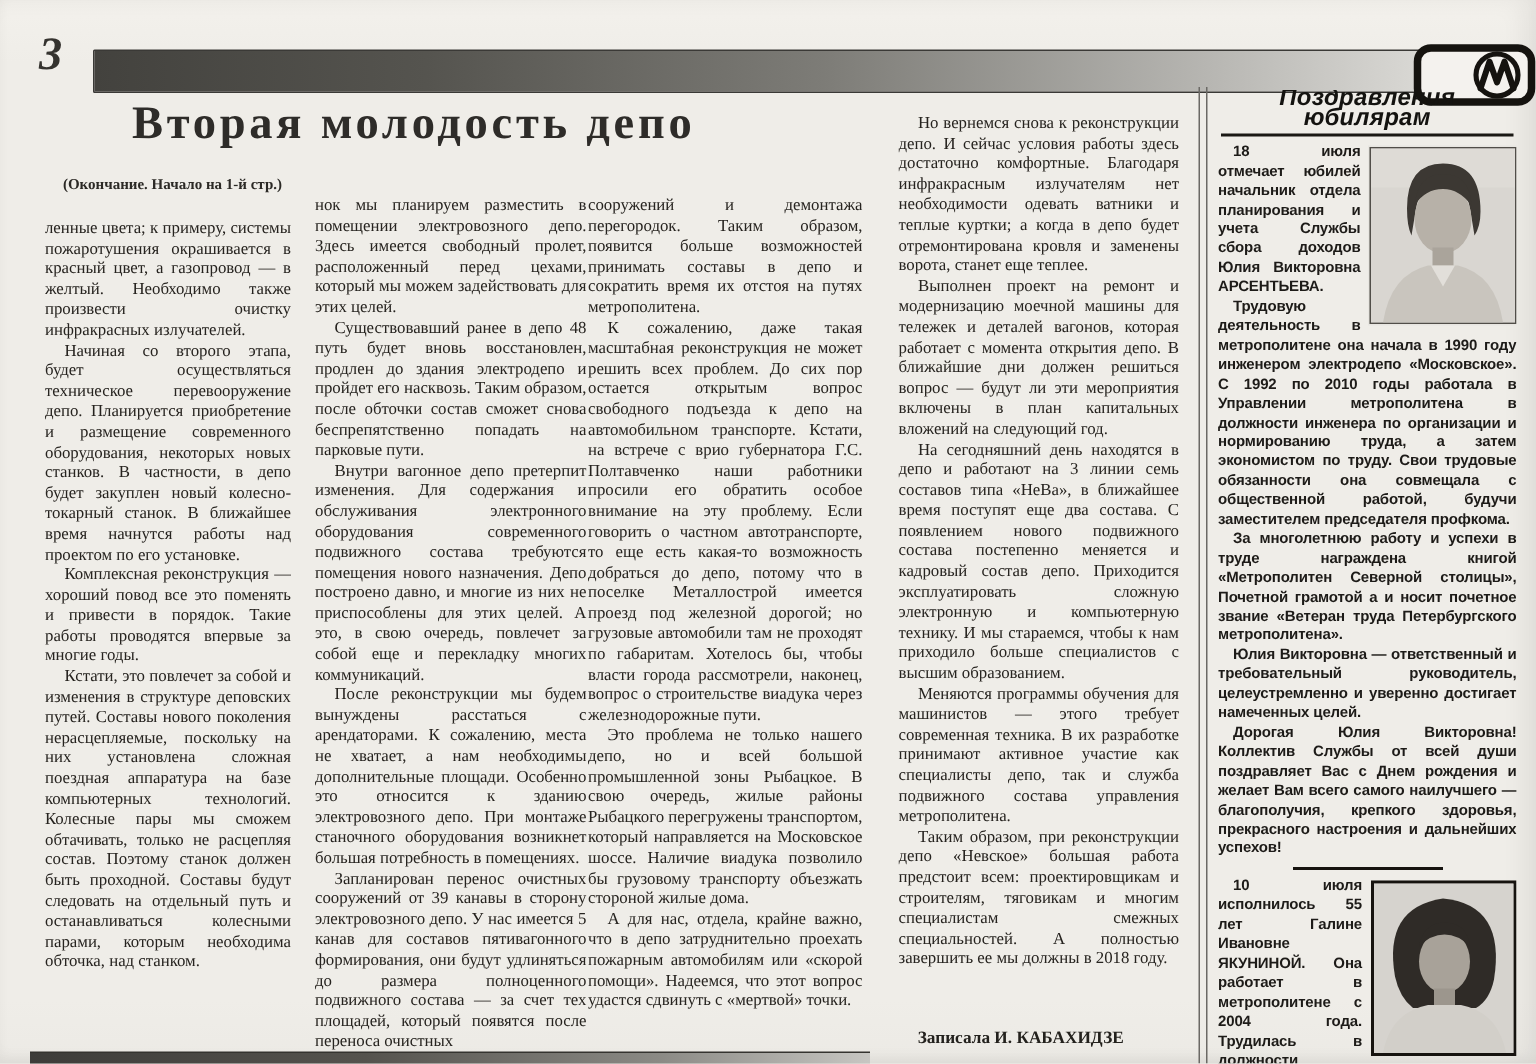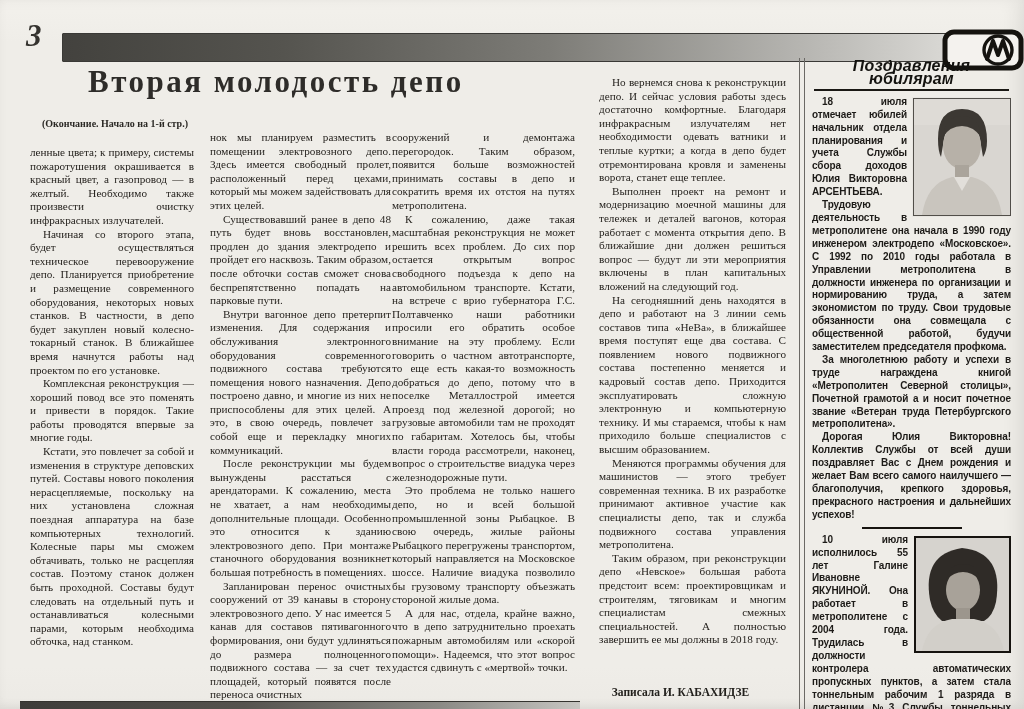--- a/index.html
+++ b/index.html
@@ -150,20 +150,21 @@
           <path d="M29,38 Q31,17 48,17 Q66,17 67,38 Q59,27 48,27 Q36,27 29,38 Z" fill="#3c3833"></path>
           <rect x="41" y="66" width="14" height="13" fill="#aaa49b"></rect>
           <path d="M8,116 Q13,84 38,78 L58,78 Q83,84 88,116 Z" fill="#c9c5be"></path>
           <path d="M40,78 L48,92 L56,78 Z" fill="#e2dfda"></path>
         </svg>
       </div>
       <div>
           <p>18 июля отмечает юбилей начальник отдела планирования и учета Службы сбора доходов Юлия Викторовна АРСЕНТЬЕВА.</p>
           <p>Трудовую деятельность в метрополитене она начала в 1990 году инженером электродепо «Московское». С 1992 по 2010 годы работала в Управлении метрополитена в должности инженера по организации и нормированию труда, а затем экономистом по труду. Свои трудовые обязанности она совмещала с общественной работой, будучи заместителем председателя профкома.</p>
           <p>За многолетнюю работу и успехи в труде награждена книгой «Метрополитен Северной столицы», Почетной грамотой а и носит почетное звание «Ветеран труда Петербургского метрополитена».</p>
+          <p>Юлия Викторовна — ответственный и требовательный руководитель, целеустремленно и уверенно достигает намеченных целей.</p>
           <p>Дорогая Юлия Викторовна! Коллектив Службы от всей души поздравляет Вас с Днем рождения и желает Вам всего самого наилучшего — благополучия, крепкого здоровья, прекрасного настроения и дальнейших успехов!</p>
         </div>
     </div>
 
     <div class="entry-divider"></div>
 
     <div class="jubilee-entry">
       <div class="portrait second">
         <svg viewBox="0 0 93 113" preserveAspectRatio="none" xmlns="http://www.w3.org/2000/svg">
           <rect width="93" height="113" fill="#d6d3ce"></rect>

